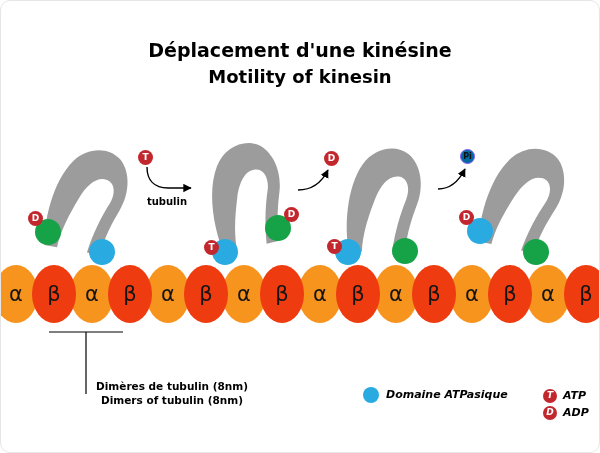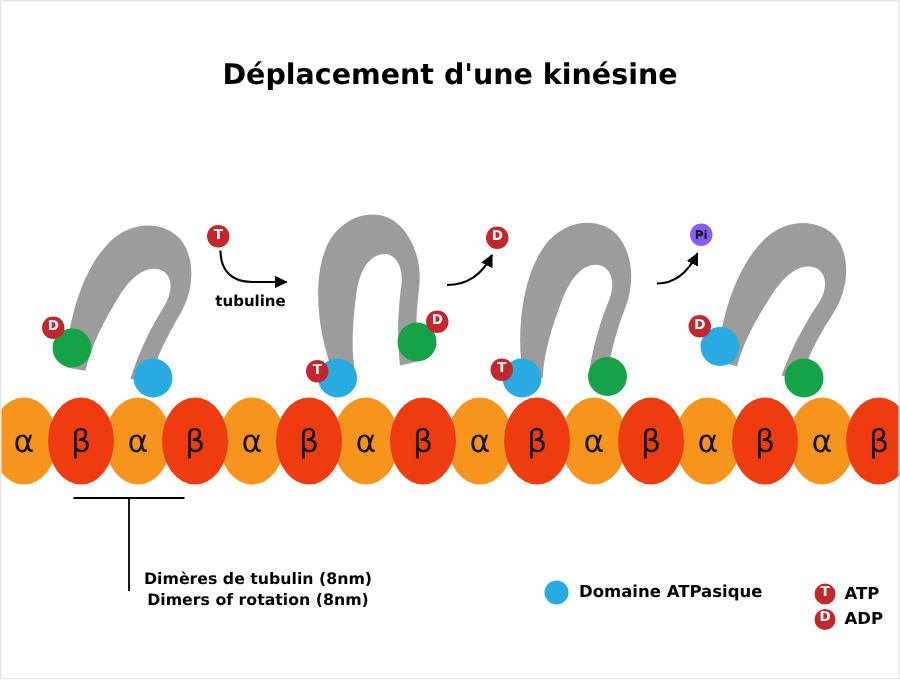--- a/index.html
+++ b/index.html
@@ -1,58 +1,59 @@
 <!DOCTYPE html>
 <html style="--alpha: #F7941E; --beta: #EE3B0F; --blue: #29ABE2; --green: #16A348; --badge: #C1272D; --gray: #9C9C9C;"><head>
 <meta charset="utf-8">
 <style>
   html,body{margin:0;padding:0;background:#fff;font-family:"DejaVu Sans","Liberation Sans",sans-serif;}
   .frame{position:relative;width:600px;height:453px;background:#fff;overflow:hidden;
-         border:1px solid #e6e6e6;border-radius:0;box-sizing:border-box;}
+         border:1px solid #e6e6e6;border-radius:10px;box-sizing:border-box;}
   .title{position:absolute;top:38px;left:0;right:0;text-align:center;color:#000;z-index:6;}
   .t1{font-size:19px;font-weight:700;}
   .t2{font-size:18px;font-weight:700;margin-top:5px;}
 
   .microtubule{position:absolute;left:0;top:264px;width:600px;height:58px;}
   .subunit{position:absolute;top:0;width:44px;height:58px;border-radius:50%;
            display:flex;align-items:center;justify-content:center;font-size:21px;color:#151515;}
   .subunit.alpha{background:var(--alpha);z-index:1;}
   .subunit.beta{background:var(--beta);z-index:2;}
 
   .overlay{position:absolute;left:0;top:0;z-index:2;pointer-events:none;}
   .kinesin{position:absolute;z-index:3;overflow:visible;}
   .kbody{fill:var(--gray);}
   .foot{position:absolute;width:26px;height:26px;border-radius:50%;z-index:4;}
   .foot.blue{background:var(--blue);}
   .foot.green{background:var(--green);}
 
   .badge{width:15px;height:15px;border-radius:50%;background:var(--badge);color:#fff;
          font-size:9px;font-weight:700;display:flex;align-items:center;justify-content:center;line-height:1;}
   .badge.abs{position:absolute;z-index:5;}
-  .badge.pi{background:#0369a1;color:#111;border:6px solid #8b5cf6;font-size:8px;box-sizing:border-box;}
+  .badge.pi{background:#0369a1;color:#111;border:1px solid #8b5cf6;font-size:8px;box-sizing:border-box;}
 
   .rotation{position:absolute;left:138px;top:195px;width:56px;text-align:center;
             font-size:10px;font-weight:700;z-index:5;color:#000;}
 
   .legend-dimer{position:absolute;left:95px;top:378px;width:152px;text-align:center;
                 font-size:10.5px;font-weight:700;line-height:14px;color:#000;z-index:6;}
   .legend-atpase{position:absolute;left:362px;top:385px;z-index:6;}
   .legend-nt{position:absolute;left:542px;top:386px;z-index:6;}
-  .lrow{display:flex;align-items:center;gap:7px;height:17px;}
+  .lrow{display:flex;align-items:center;gap:7px;height:17px;font-style:italic;}
   .legend-nt .lrow{gap:6px;}
   .lcirc{width:16px;height:16px;border-radius:50%;}
   .llabel{font-size:11px;font-weight:700;color:#000;white-space:nowrap;}
 </style>
 </head>
 <body>
 
 <div class="frame">
 
   <div class="title">
     <div class="t1">Déplacement d'une kinésine</div>
+    <div class="t2">Motility of kinesin</div>
   </div>
 
   <svg class="overlay" width="600" height="453" viewBox="0 0 600 453">
     <defs>
       <marker id="ah" markerWidth="7" markerHeight="7" refX="5.5" refY="3" orient="auto">
         <path d="M0,0 L6,3 L0,6 Z" fill="#000"></path>
       </marker>
     </defs>
     <path d="M146,166 C146,179 153,187 167,187 L190,187" fill="none" stroke="#000" stroke-width="1.4" marker-end="url(#ah)"></path>
     <path d="M297,189 C311,189 321,181 327,169" fill="none" stroke="#000" stroke-width="1.4" marker-end="url(#ah)"></path>
@@ -112,21 +113,21 @@
     </div>
 
   <svg class="kinesin" style="left:40px;top:142px;width:92px;height:112px;transform:rotate(10deg);" viewBox="0 0 100 100" preserveAspectRatio="none">
     <path class="kbody" d="M13,97 C8,76 10,40 28,19 C41,4 64,1 78,10 C91,19 95,38 87,55 C82,66 76,80 74,97 L60,97 C63,79 69,63 75,51 C80,41 77,31 67,30 C56,29 47,38 41,51 C34,66 28,81 27,97 Z"></path>
   </svg>
   <div class="foot green" style="left:34px;top:218px"></div>
   <div class="foot blue" style="left:88px;top:238px"></div>
   <div class="badge abs" style="left:27px;top:210px">D</div>
 
   <div class="badge abs" style="left:137px;top:149px">T</div>
-  <div class="rotation">tubuline</div>
+  <div class="rotation">tubulin</div>
 
   <svg class="kinesin" style="left:198px;top:138px;width:92px;height:112px;transform:rotate(-14deg);" viewBox="0 0 100 100" preserveAspectRatio="none">
     <path class="kbody" d="M13,97 C8,76 10,40 28,19 C41,4 64,1 78,10 C91,19 95,38 87,55 C82,66 76,80 74,97 L60,97 C63,79 69,63 75,51 C80,41 77,31 67,30 C56,29 47,38 41,51 C34,66 28,81 27,97 Z"></path>
   </svg>
   <div class="foot blue" style="left:211px;top:238px"></div>
   <div class="foot green" style="left:264px;top:214px"></div>
   <div class="badge abs" style="left:203px;top:239px">T</div>
   <div class="badge abs" style="left:283px;top:206px">D</div>
 
   <div class="badge abs" style="left:323px;top:150px">D</div>
@@ -142,21 +143,21 @@
 
   <svg class="kinesin" style="left:476px;top:140px;width:92px;height:112px;transform:rotate(12deg);" viewBox="0 0 100 100" preserveAspectRatio="none">
     <path class="kbody" d="M13,97 C8,76 10,40 28,19 C41,4 64,1 78,10 C91,19 95,38 87,55 C82,66 76,80 74,97 L60,97 C63,79 69,63 75,51 C80,41 77,31 67,30 C56,29 47,38 41,51 C34,66 28,81 27,97 Z"></path>
   </svg>
   <div class="foot blue" style="left:466px;top:217px"></div>
   <div class="foot green" style="left:522px;top:238px"></div>
   <div class="badge abs" style="left:458px;top:209px">D</div>
 
   <div class="legend-dimer">
     <div>Dimères de tubulin (8nm)</div>
-    <div>Dimers of rotation (8nm)</div>
+    <div>Dimers of tubulin (8nm)</div>
   </div>
 
   <div class="legend-atpase">
     <div class="lrow">
       <span class="lcirc" style="background:var(--blue)"></span>
       <span class="llabel">Domaine ATPasique</span>
     </div>
   </div>
 
   <div class="legend-nt">

